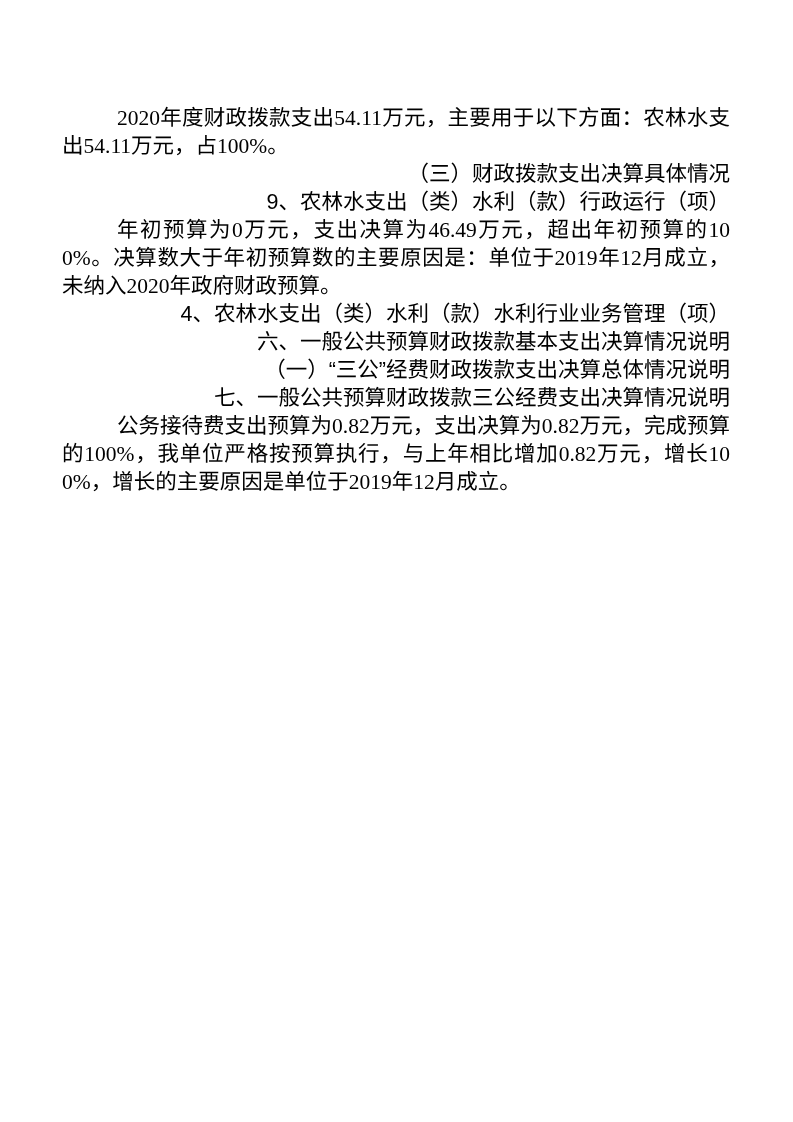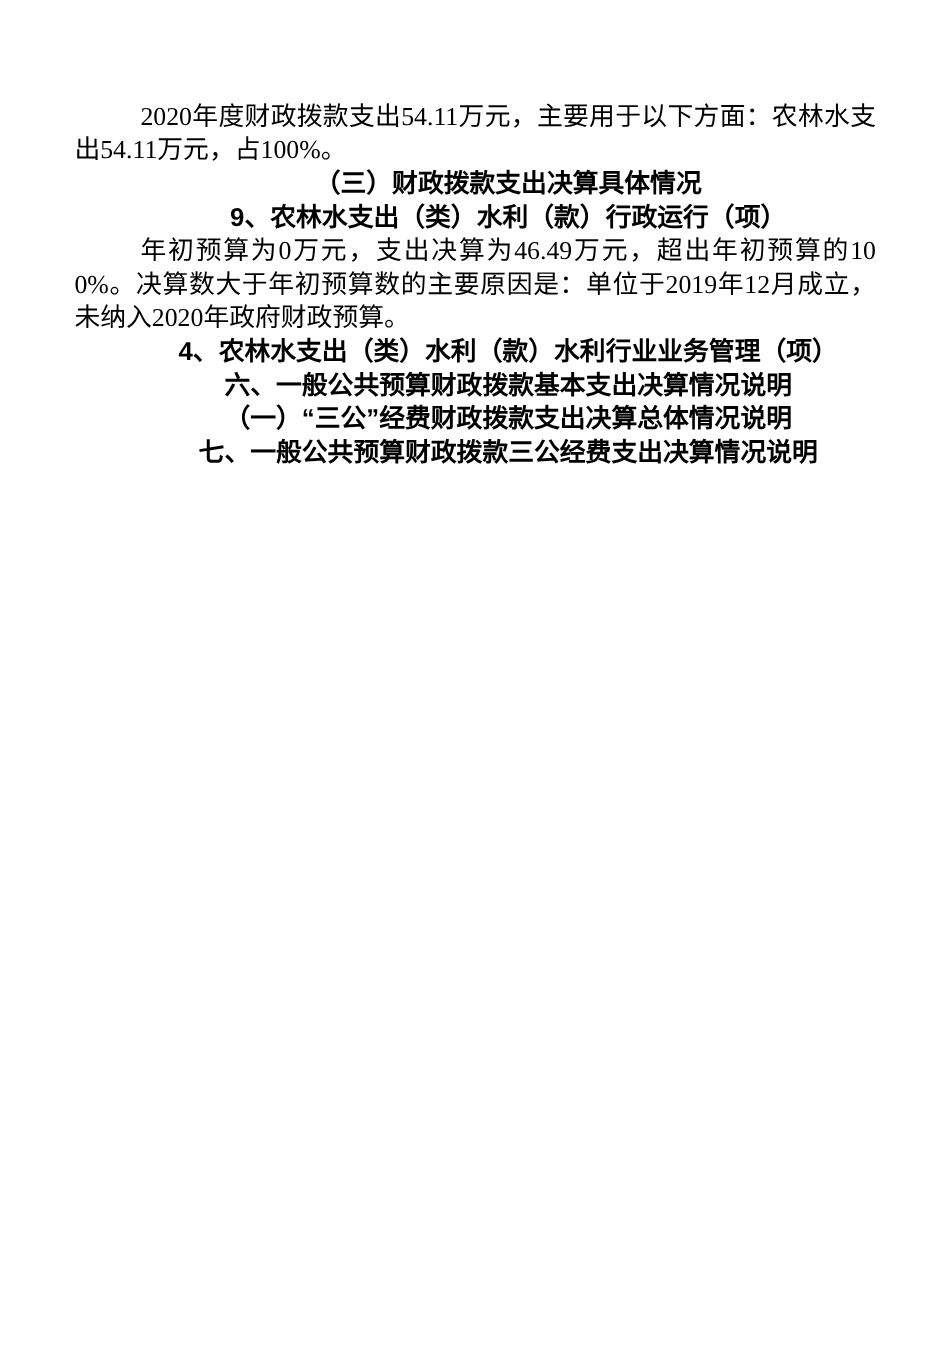--- a/index.html
+++ b/index.html
@@ -11,21 +11,21 @@
       position: relative;
       width: 793px;
       height: 1122px;
       background: #ffffff;
       overflow: hidden;
       margin: 0;
     }
     .content {
       position: absolute;
       left: 62px;
-      top: 83px;
+      top: 104px;
       width: 668px;
       color: #000000;
     }
     .para,
     .heading {
       margin: 0;
       padding: 0;
       font-size: 21.5px;
       line-height: 28px;
       text-indent: 55px;
@@ -33,31 +33,32 @@
       overflow-wrap: break-word;
     }
     .para {
       font-family: "Liberation Serif", "DejaVu Serif", serif;
       font-weight: 400;
       text-align: justify;
       text-justify: inter-character;
     }
     .heading {
       font-family: "Liberation Sans", "DejaVu Sans", sans-serif;
-      font-weight: 700;
-      text-align: center;
+      font-weight: 400;
+      text-align: right;
     }
   </style>
 </head>
 <body>
 
 <div class="page">
   <div class="content">
     <p class="para">2020年度财政拨款支出54.11万元，主要用于以下方面：农林水支出54.11万元，占100%。</p>
     <p class="heading">（三）财政拨款支出决算具体情况</p>
     <p class="heading">9、农林水支出（类）水利（款）行政运行（项）</p>
     <p class="para">年初预算为0万元，支出决算为46.49万元，超出年初预算的100%。决算数大于年初预算数的主要原因是：单位于2019年12月成立，未纳入2020年政府财政预算。</p>
     <p class="heading">4、农林水支出（类）水利（款）水利行业业务管理（项）</p>
     <p class="heading">六、一般公共预算财政拨款基本支出决算情况说明</p>
     <p class="heading">（一）“三公”经费财政拨款支出决算总体情况说明</p>
     <p class="heading">七、一般公共预算财政拨款三公经费支出决算情况说明</p>
+    <p class="para">公务接待费支出预算为0.82万元，支出决算为0.82万元，完成预算的100%，我单位严格按预算执行，与上年相比增加0.82万元，增长100%，增长的主要原因是单位于2019年12月成立。</p>
   </div>
 </div>
 
 </body></html>

